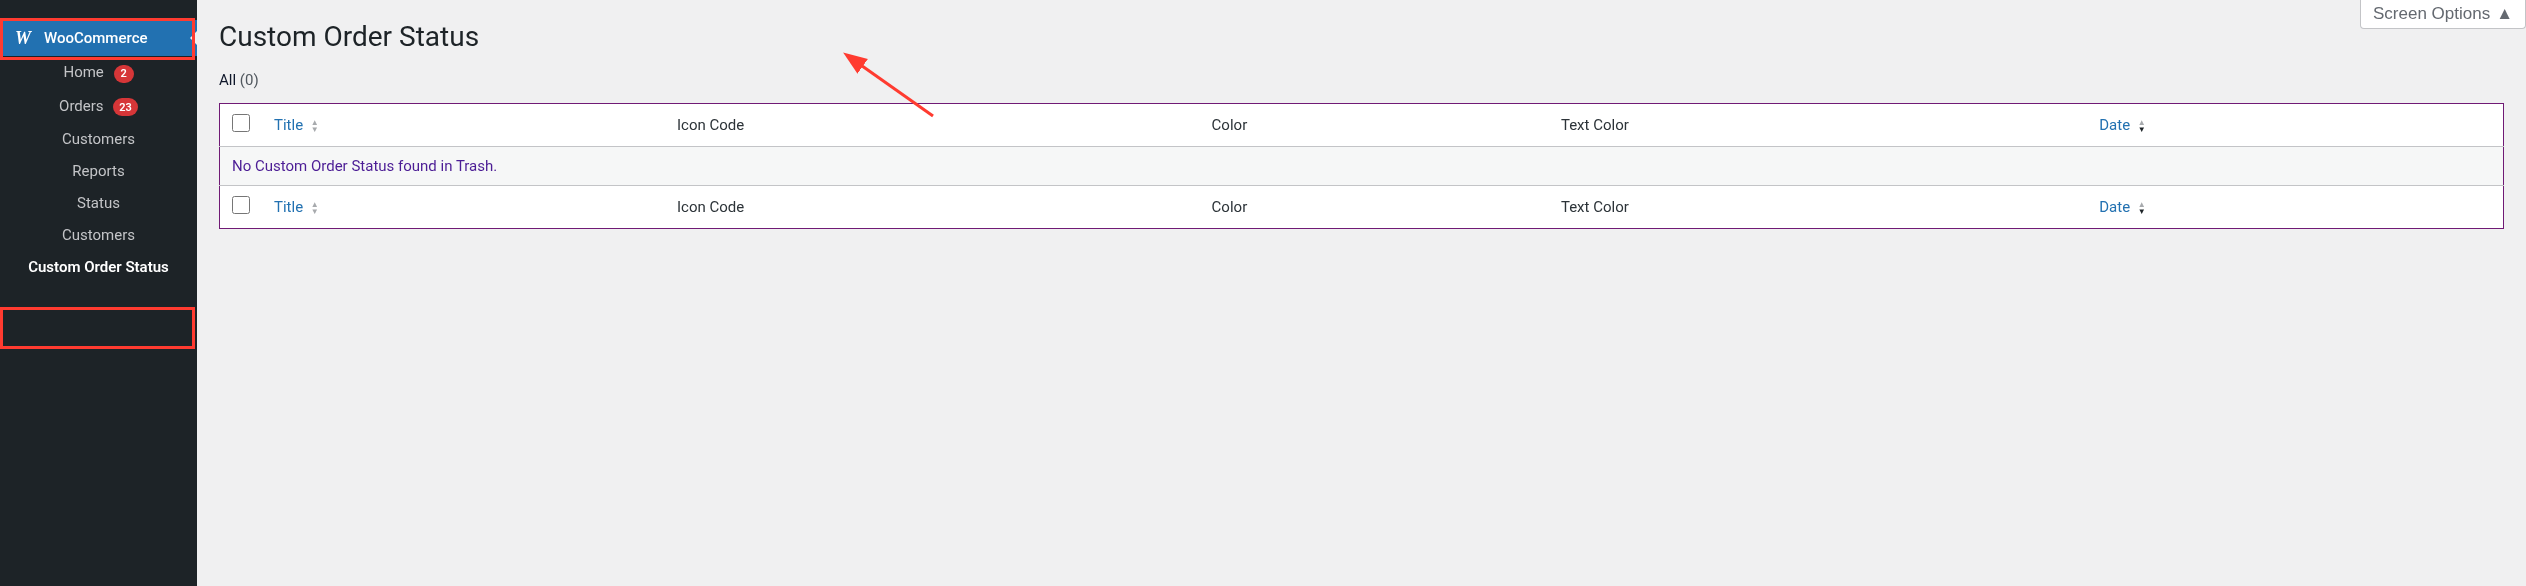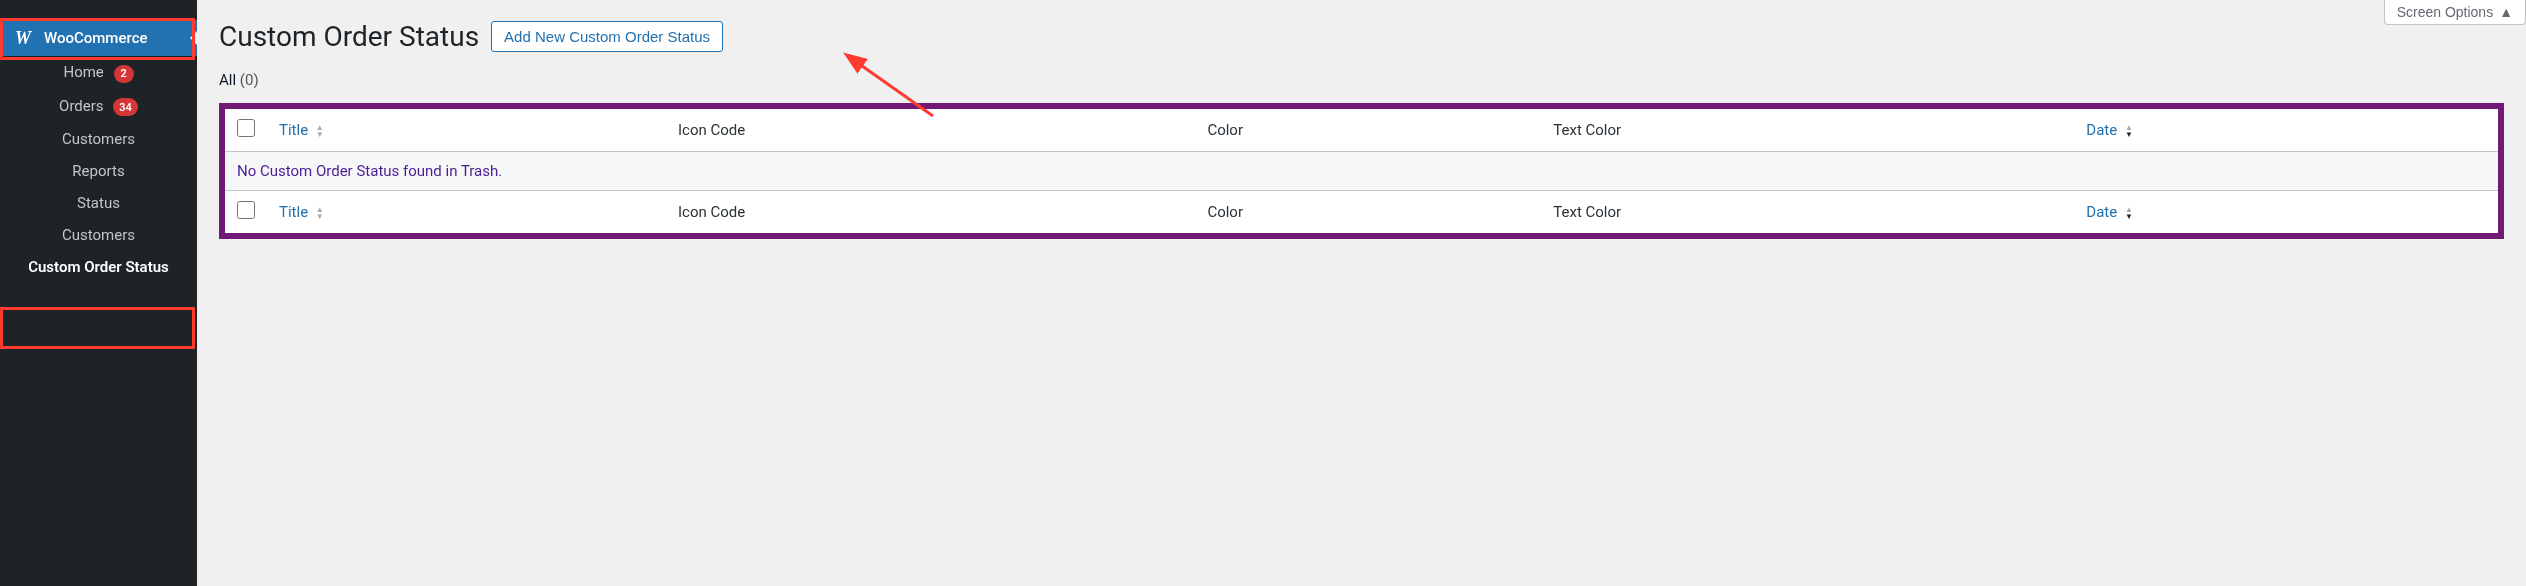--- a/index.html
+++ b/index.html
@@ -112,21 +112,21 @@
     }
     .screen-options {
       position: absolute;
       top: 0;
       right: 0;
       background: #fff;
       border: 1px solid #c3c4c7;
       border-top: none;
       border-radius: 0 0 4px 4px;
       padding: 4px 12px;
-      font-size: 14px;
+      font-size: 17px;
       color: #646970;
       cursor: pointer;
       display: flex;
       align-items: center;
       gap: 6px;
     }
     .header-row {
       display: flex;
       align-items: center;
       gap: 12px;
@@ -156,21 +156,21 @@
       text-decoration: none;
     }
     .filter-count {
       color: #50575e;
     }
     
     
     .wp-table {
       width: 100%;
       border-collapse: collapse;
-      border: 6px solid #701a75;
+      border: 1px solid #701a75;
       background: #fff;
     }
     .wp-table th, .wp-table td {
       text-align: left;
       padding: 10px 12px;
       font-size: 15px;
       font-weight: 400;
       color: #2c3338;
     }
     .wp-table thead th, .wp-table tfoot th {
@@ -232,21 +232,21 @@
     <li class="menu-item active">
       <span class="menu-icon">W</span>
       <span>WooCommerce</span>
     </li>
     <li class="submenu-item">
       <span>Home</span>
       <span class="badge">2</span>
     </li>
     <li class="submenu-item">
       <span>Orders</span>
-      <span class="badge">34</span>
+      <span class="badge">23</span>
     </li>
     <li class="submenu-item">
       <span>Customers</span>
     </li>
     <li class="submenu-item">
       <span>Reports</span>
     </li>
     <li class="submenu-item">
       <span>Status</span>
     </li>
@@ -260,21 +260,20 @@
 </div>
 
 <div class="main">
   <button class="screen-options">
     <span>Screen Options</span>
     <span>▲</span>
   </button>
 
   <div class="header-row">
     <h1 class="page-title">Custom Order Status</h1>
-    <button class="add-new-btn">Add New Custom Order Status</button>
   </div>
 
   <div class="filter-links">
     <a href="#" class="filter-link">All</a>
     <span class="filter-count">(0)</span>
   </div>
 
   <table class="wp-table">
     <thead>
       <tr>

